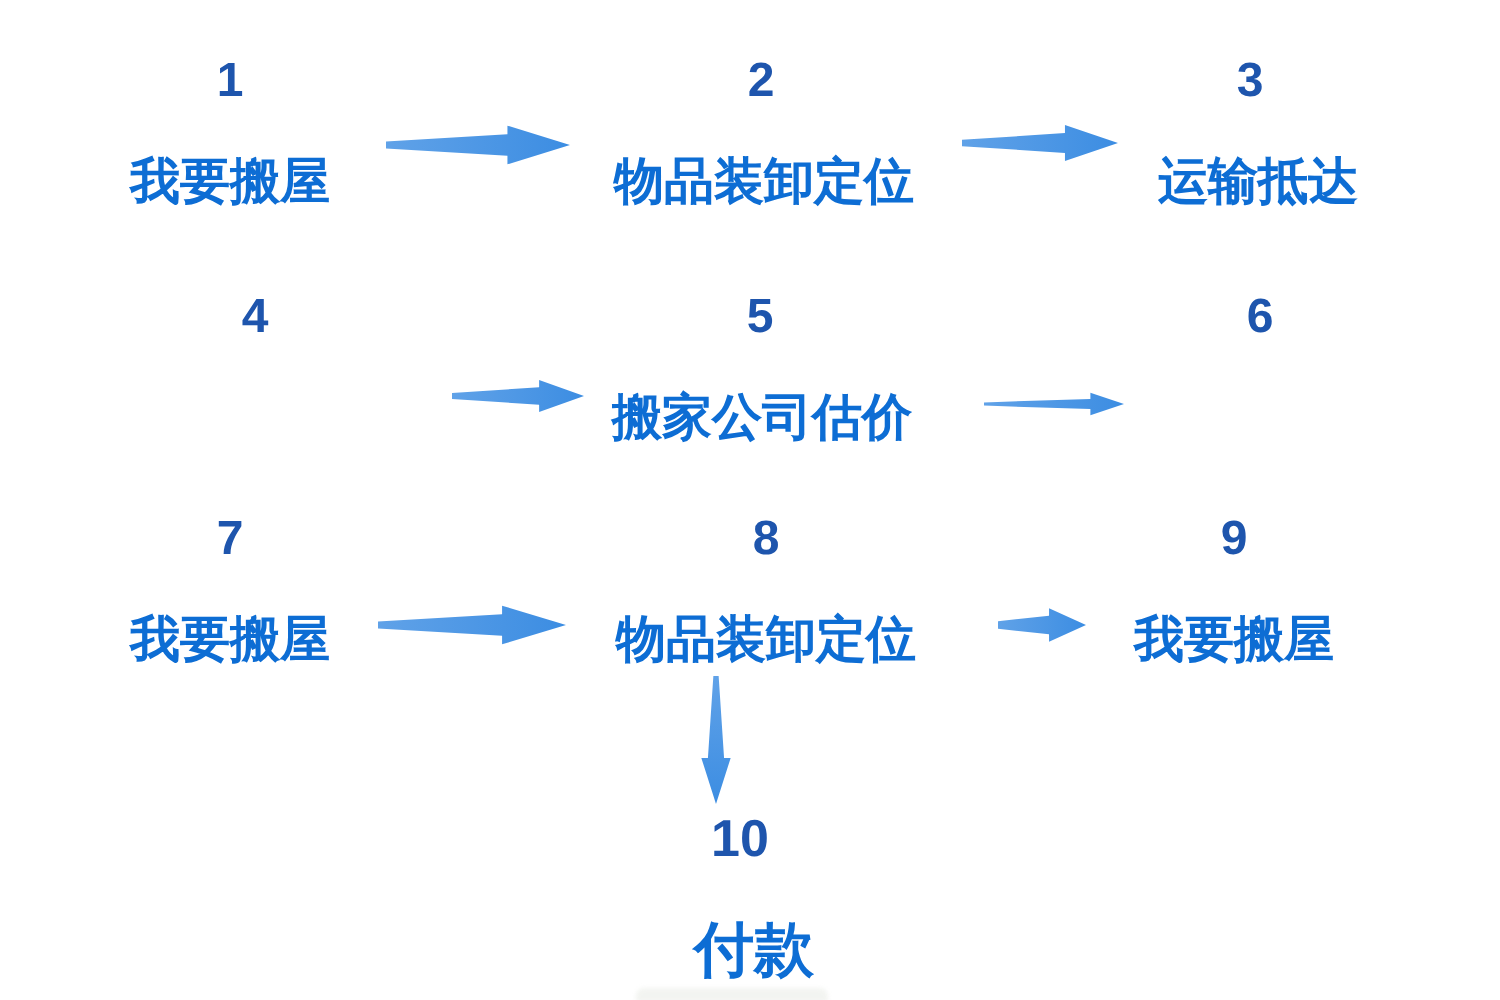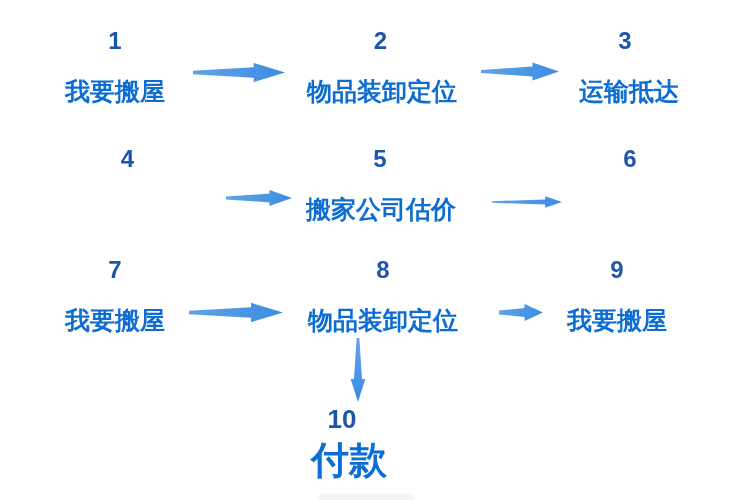--- a/index.html
+++ b/index.html
@@ -31,22 +31,22 @@
     line-height: 34px;
     font-weight: 700;
     color: #0d6dd4;
     white-space: nowrap;
   }
   .step-final .step-num {
     font-size: 26px;
     line-height: 26px;
   }
   .step-final .step-label {
-    margin-top: 8px;
-    font-size: 38px;
+    margin-top: 24px;
+    font-size: 30px;
     line-height: 40px;
   }
   .arrow {
     position: absolute;
   }
   .arrow svg {
     display: block;
     width: 100%;
     height: 100%;
   }
@@ -97,21 +97,21 @@
   </div>
   <div class="step" style="left:308px; top:255px; width:150px;">
     <div class="step-num">8</div>
     <div class="step-label">物品装卸定位</div>
   </div>
   <div class="step" style="left:566px; top:255px; width:102px;">
     <div class="step-num">9</div>
     <div class="step-label">我要搬屋</div>
   </div>
 
-  <div class="step step-final" style="left:284px; top:406px; width:120px;">
+  <div class="step step-final" style="left:312px; top:406px; width:120px;">
     <div class="step-num" style="margin-left:-4px;">10</div>
     <div class="step-label" style="margin-left:10px;">付款</div>
   </div>
 
   <div class="arrow" style="left:193px; top:58px; width:92px; height:29px;">
     <svg viewBox="0 0 100 30" preserveAspectRatio="none">
       <defs>
           <linearGradient id="gh1" x1="0" y1="0" x2="1" y2="0">
         <stop offset="0" stop-color="#60a2e8"></stop>
             <stop offset="1" stop-color="#3c8de2"></stop>

